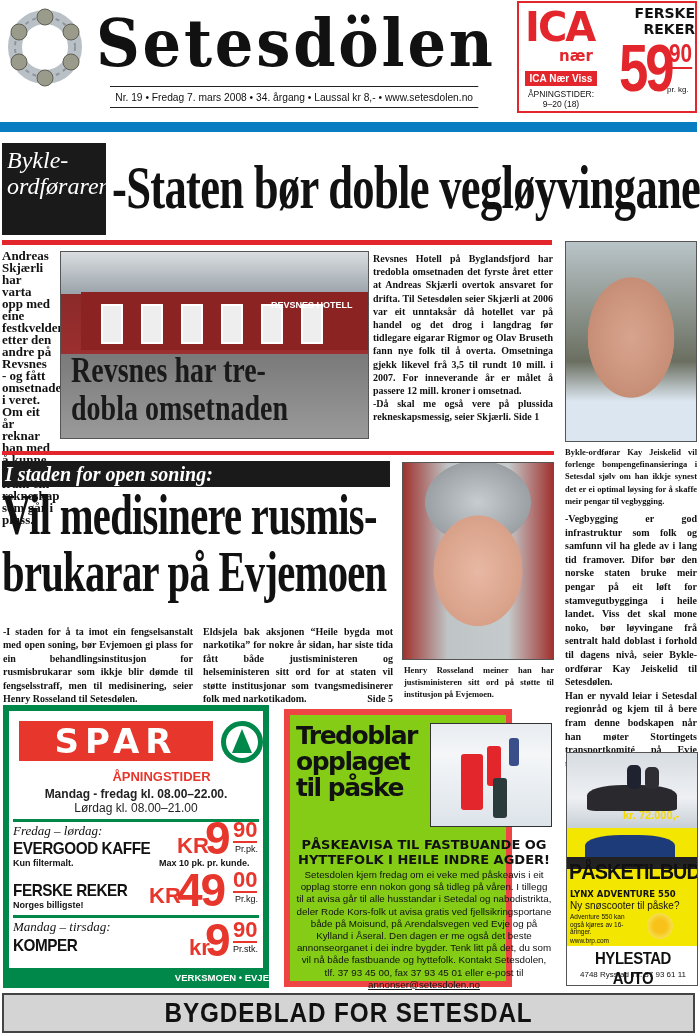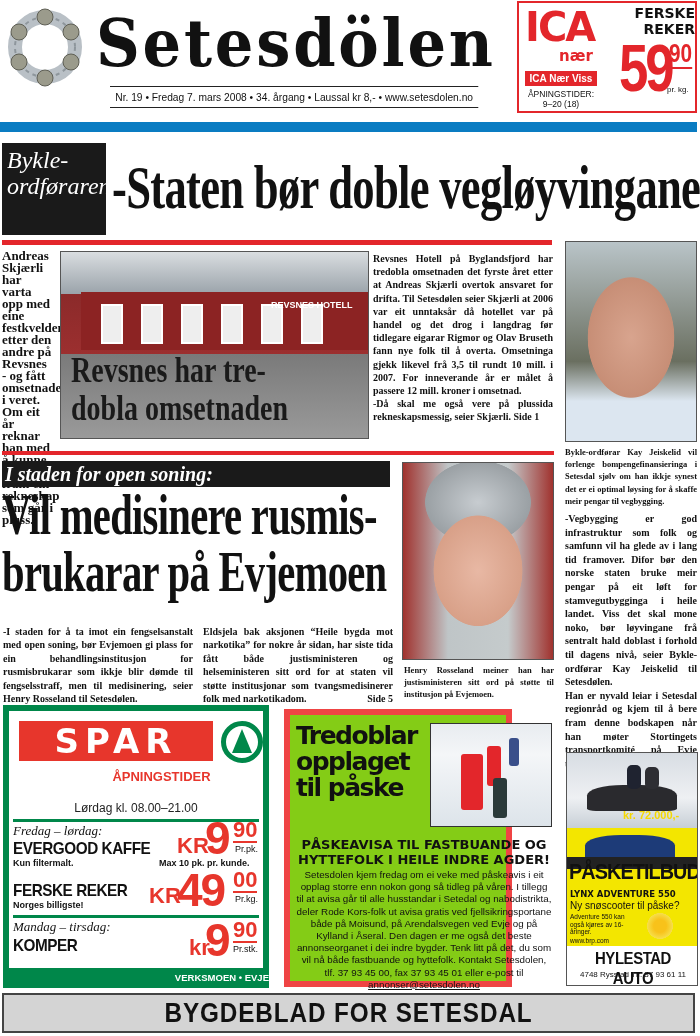--- a/index.html
+++ b/index.html
@@ -176,20 +176,21 @@
   <span>Eldsjela bak aksjonen “Heile bygda mot narkotika” for nokre år sidan, har siste tida fått både justisministeren og helseministeren sitt ord for at staten vil støtte institusjonar som tvangsmedisinerer folk med narkotikadom.</span>
   <span style="float:right">Side 5</span>
 </div>
 <div class="abs" id="rosseland-photo"></div>
 <div class="abs" id="rosseland-caption">Henry Rosseland meiner han har justisministeren sitt ord på støtte til institusjon på Evjemoen.</div>
 
 <div class="abs" id="spar-ad">
   <div class="abs" id="spar-logo">SPAR</div>
   <div class="abs" id="spar-tree"></div>
   <div class="abs" id="spar-hours-title">ÅPNINGSTIDER</div>
+  <div class="abs" id="spar-hours1">Mandag - fredag kl. 08.00–22.00.</div>
   <div class="abs" id="spar-hours2">Lørdag kl. 08.00–21.00</div>
   <div class="abs spar-div" style="top:108px"></div>
 
   <div class="abs spar-script" style="left:4px;top:112px">Fredag – lørdag:</div>
   <div class="abs spar-prod" style="left:4px;top:128px">EVERGOOD KAFFE</div>
   <div class="abs spar-sub" style="left:4px;top:147px">Kun filtermalt.</div>
   <div class="abs spar-sub" style="left:150px;top:147px">Max 10 pk. pr. kunde.</div>
   <div class="abs spar-kr" style="left:168px;top:122px">KR</div>
   <div class="abs spar-big" style="left:196px;top:104px">9</div>
   <div class="abs spar-dec" style="left:224px;top:108px">90</div>

